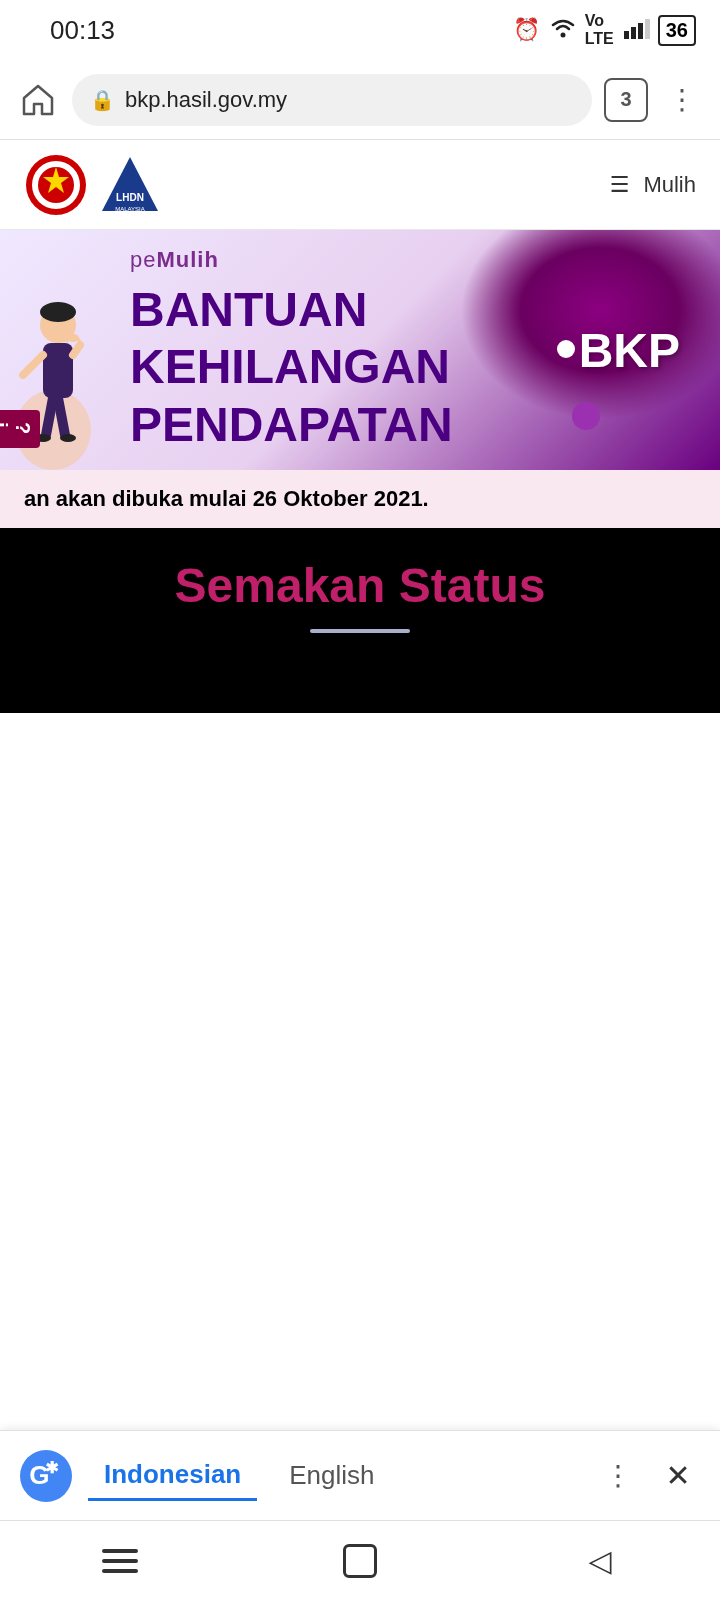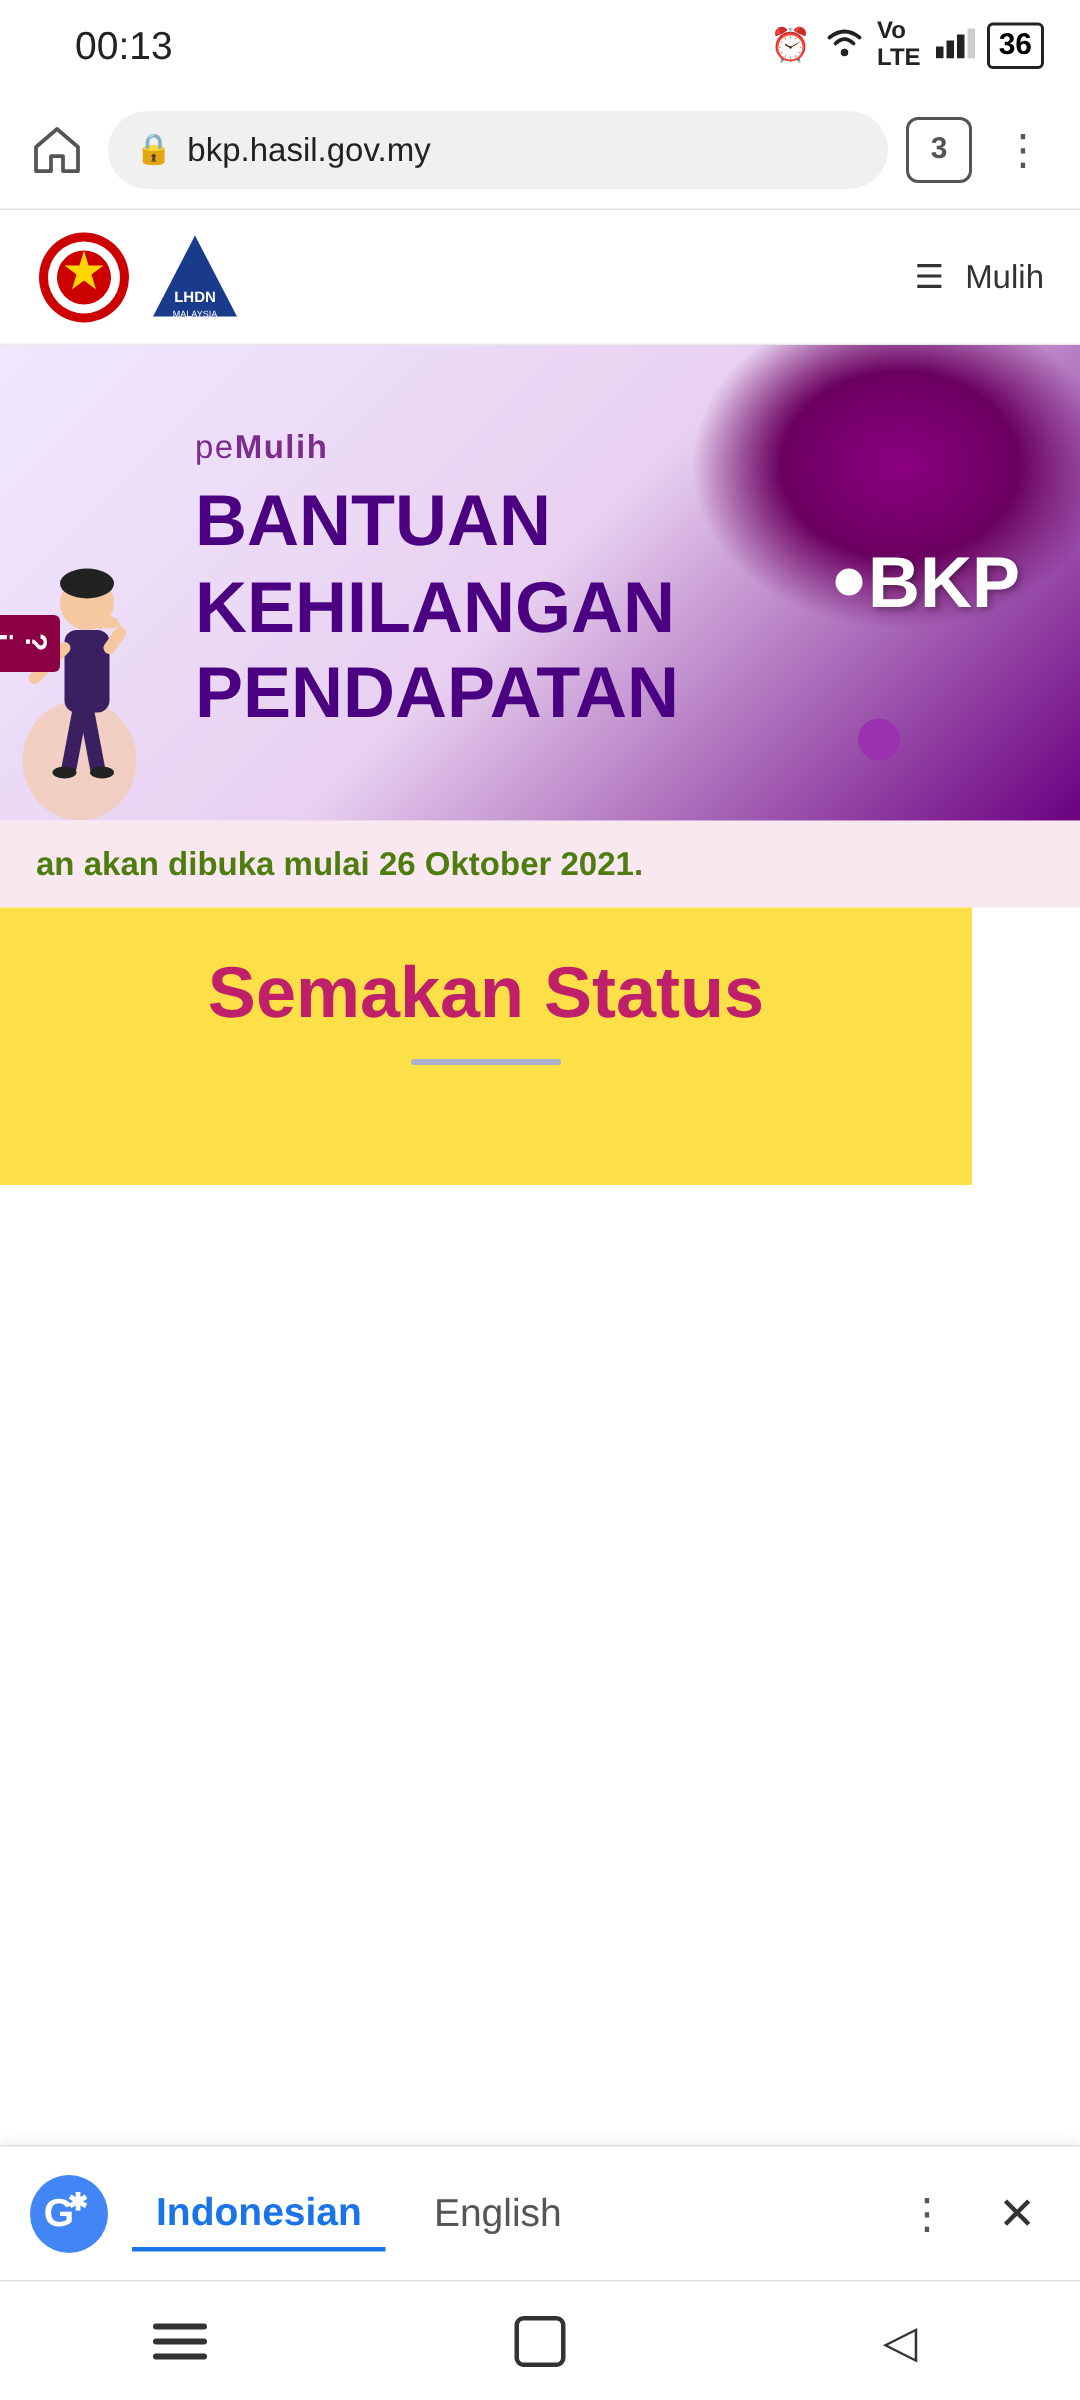--- a/index.html
+++ b/index.html
@@ -124,21 +124,21 @@
       font-size: 22px;
       color: #333;
       display: flex;
       align-items: center;
       gap: 8px;
     }
 
     
     .hero-banner {
       width: 720px;
-      height: 317px;
+      height: 240px;
       background: linear-gradient(135deg, #f0e8ff 0%, #e8d0f0 50%, #6a0080 100%);
       position: relative;
       overflow: hidden;
       display: flex;
       align-items: center;
       padding: 0 30px;
     }
     .hero-bg-blob {
       position: absolute;
       top: -30px;
@@ -219,28 +219,28 @@
       z-index: 10;
       border-radius: 0 4px 4px 0;
     }
 
     
     .notice-bar {
       width: 720px;
       background: #f9e8f0;
       padding: 16px 60px 16px 24px;
       font-size: 22px;
-      color: #4d7c0f;
+      color: #000000;
       font-weight: 600;
     }
 
     
     .search-section {
-      width: 648px;
-      background: #fde047;
+      width: 720px;
+      background: #000000;
       padding: 30px 30px 50px;
       text-align: center;
     }
     .search-title {
       font-size: 48px;
       font-weight: 900;
       color: #c0206a;
       margin-bottom: 16px;
     }
     .search-underline {

